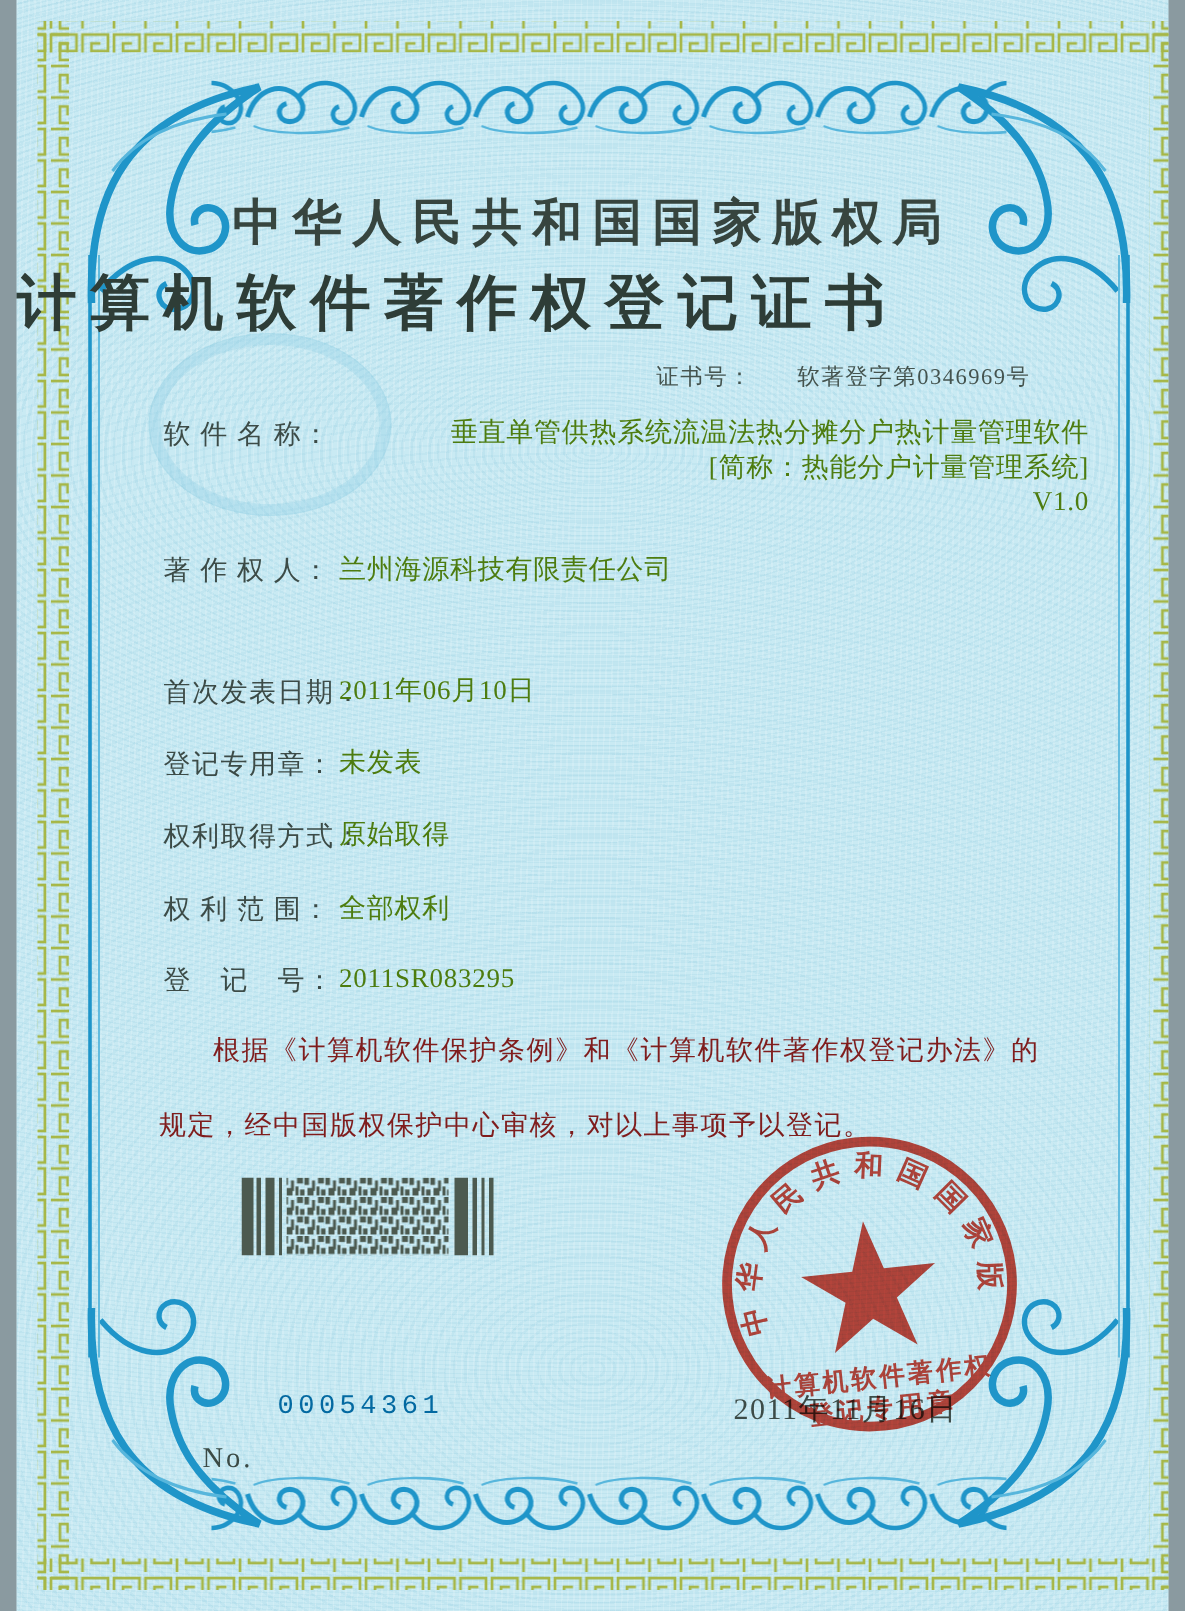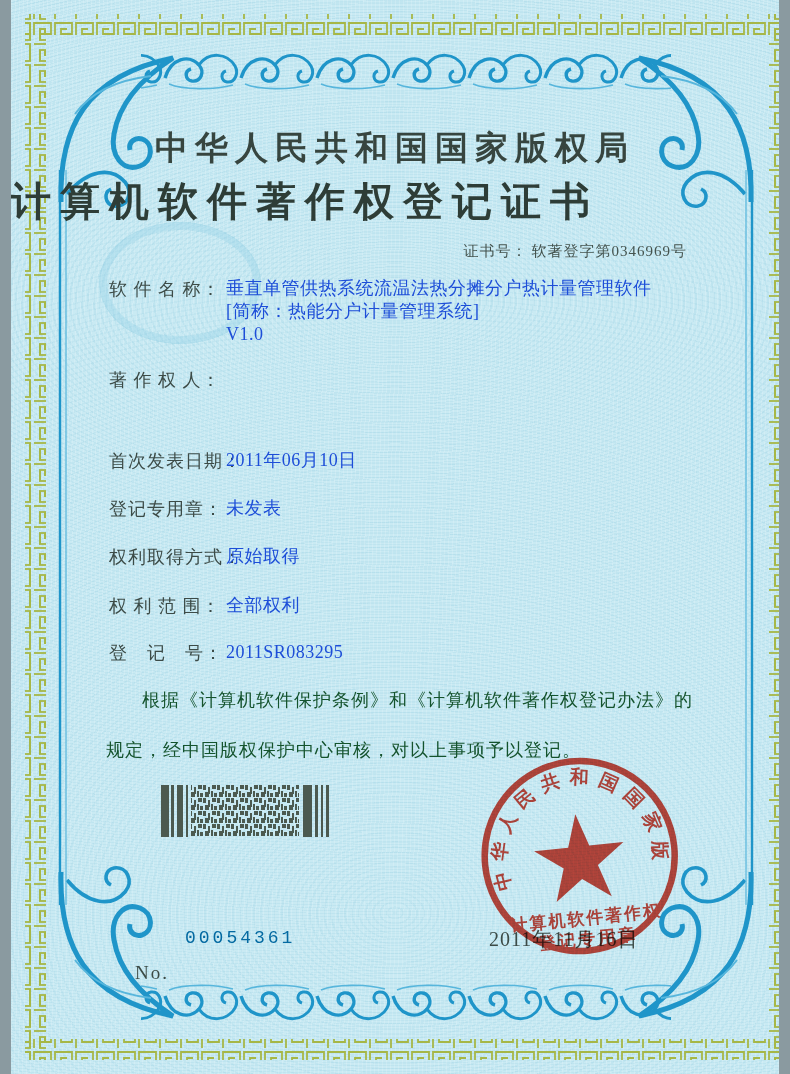--- a/index.html
+++ b/index.html
@@ -30,29 +30,29 @@
     color:#37453f;
   }
   .doc-title{
     left:0;right:0;top:174px;text-align:left;
     font-size:40px;font-weight:bold;letter-spacing:9px;
     color:#2e3d37;
   }
   .cert-no{
     right:92px;top:242px;font-size:15px;color:#44534e;letter-spacing:1px;
   }
-  .cert-no .lbl{margin-right:4px;}
+  .cert-no .lbl{margin-right:30px;}
   .field-label{
     left:98px;font-size:18px;color:#3c4b47;letter-spacing:1px;white-space:pre;
   }
   .field-value{
-    left:215px;font-size:18px;color:#1d4ed8;line-height:23px;letter-spacing:.5px;
+    left:215px;font-size:18px;color:#4d7c0f;line-height:23px;letter-spacing:.5px;text-align:right;
   }
   .statement{
-    left:95px;width:616px;font-size:18px;color:#14532d;letter-spacing:1px;
+    left:95px;width:616px;font-size:18px;color:#7f1d1d;letter-spacing:1px;
   }
   .indent{text-indent:2em;}
   .barcode{
     left:150px;top:785px;width:186px;height:52px;
   }
   .serial-label{left:124px;top:926px;font-size:19px;color:#3b4a45;letter-spacing:2px;margin-top:36px;}
   .serial-number{
     left:174px;top:928px;font-size:18px;color:#0369a1;letter-spacing:3px;
     font-family:"Liberation Mono", monospace;
   }
@@ -132,20 +132,21 @@
   </div>
 
   <div class="abs field-label" style="top:277px">软 件 名 称：</div>
   <div class="abs field-value" style="top:277px;width:500px">
     <div>垂直单管供热系统流温法热分摊分户热计量管理软件</div>
     <div>[简称：热能分户计量管理系统]</div>
     <div>V1.0</div>
   </div>
 
   <div class="abs field-label" style="top:368px">著 作 权 人：</div>
+  <div class="abs field-value" style="top:368px">兰州海源科技有限责任公司</div>
 
   <div class="abs field-label" style="top:449px">首次发表日期：</div>
   <div class="abs field-value" style="top:449px">2011年06月10日</div>
 
   <div class="abs field-label" style="top:497px">登记专用章：</div>
   <div class="abs field-value" style="top:497px">未发表</div>
 
   <div class="abs field-label" style="top:545px">权利取得方式：</div>
   <div class="abs field-value" style="top:545px">原始取得</div>
 

